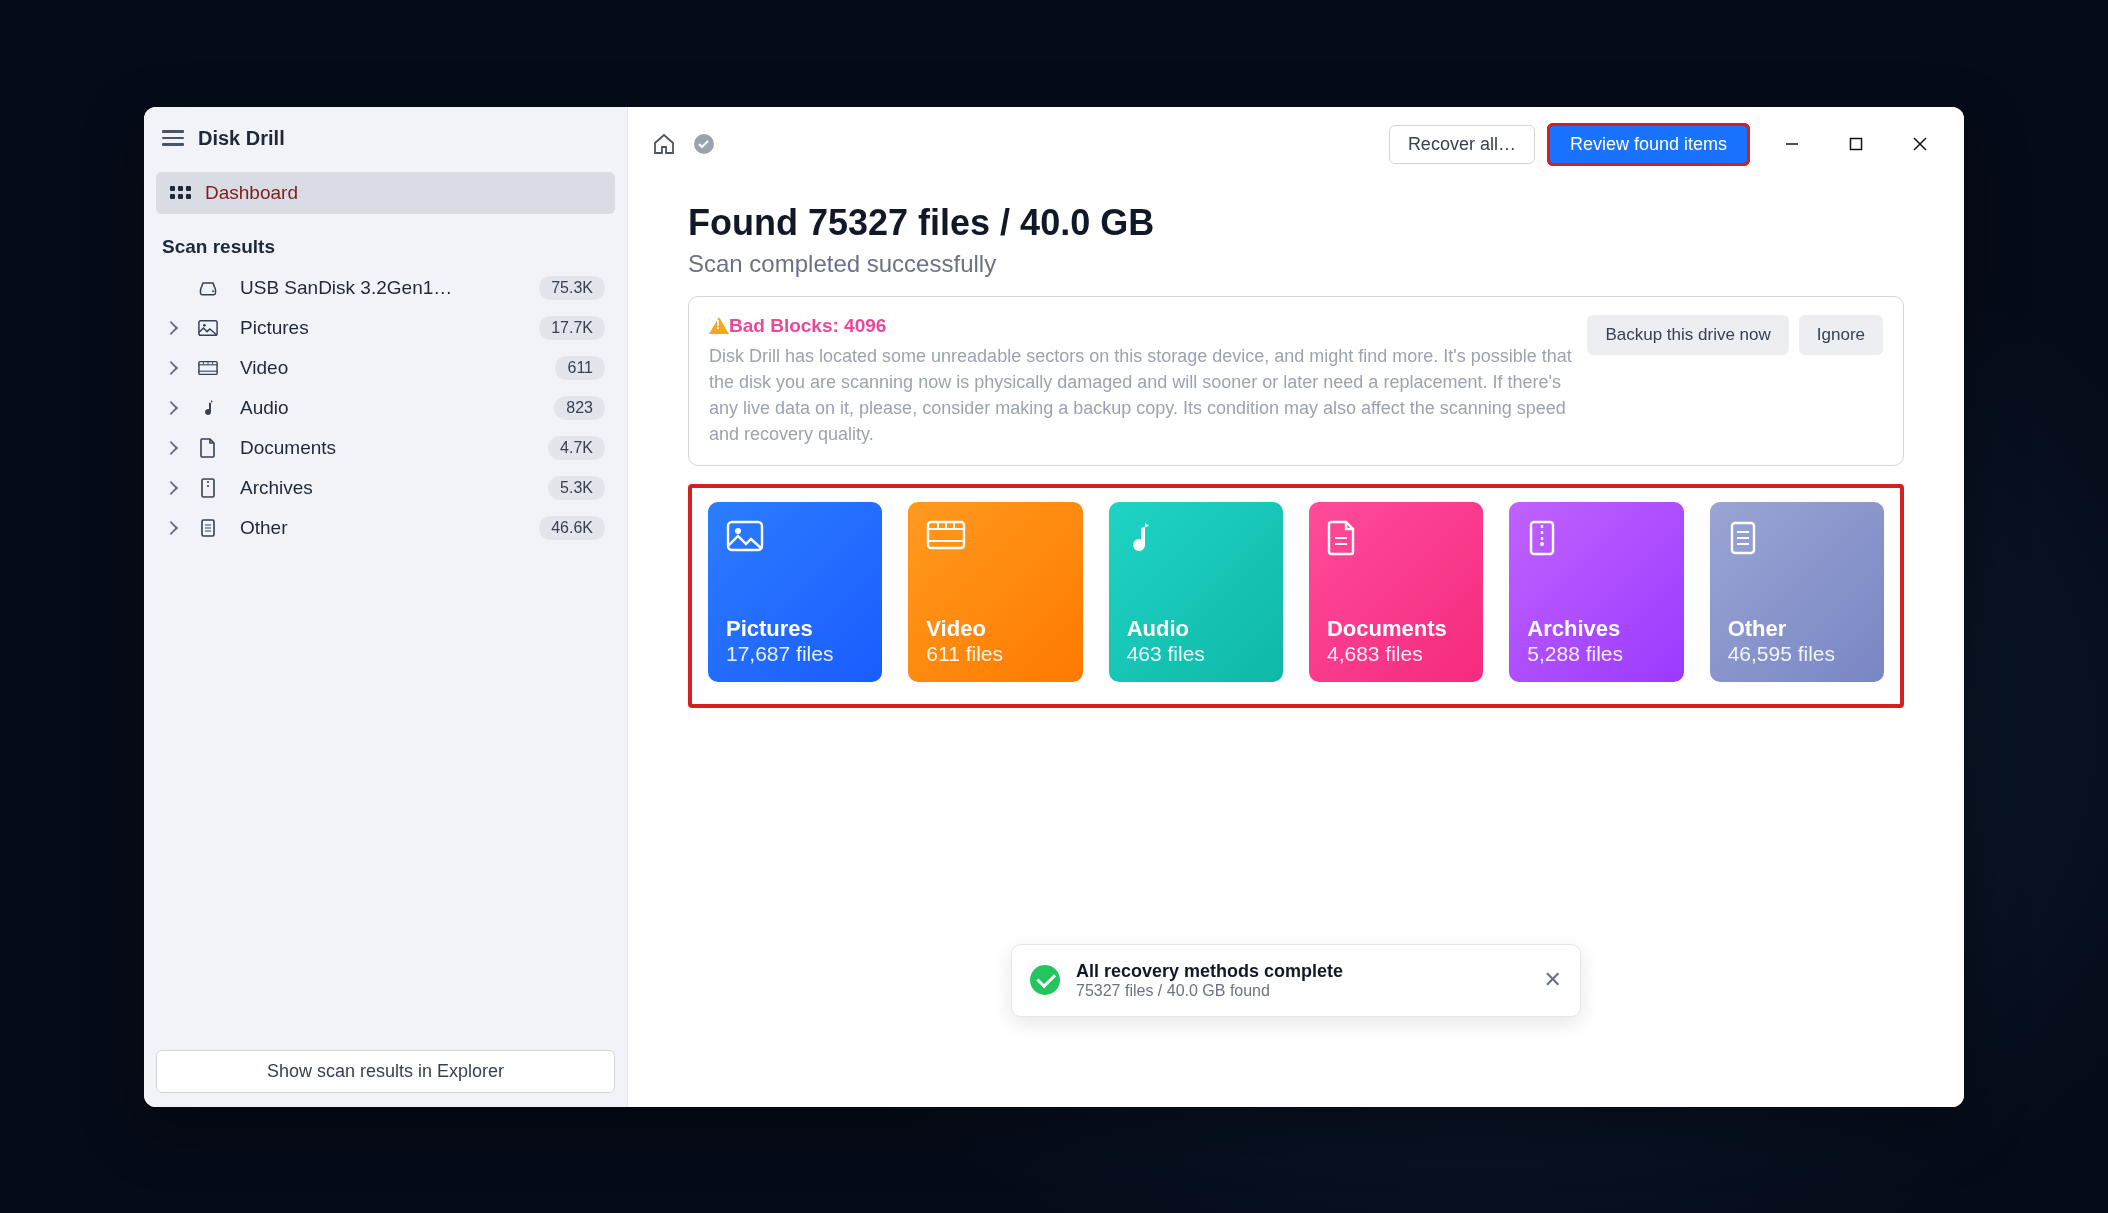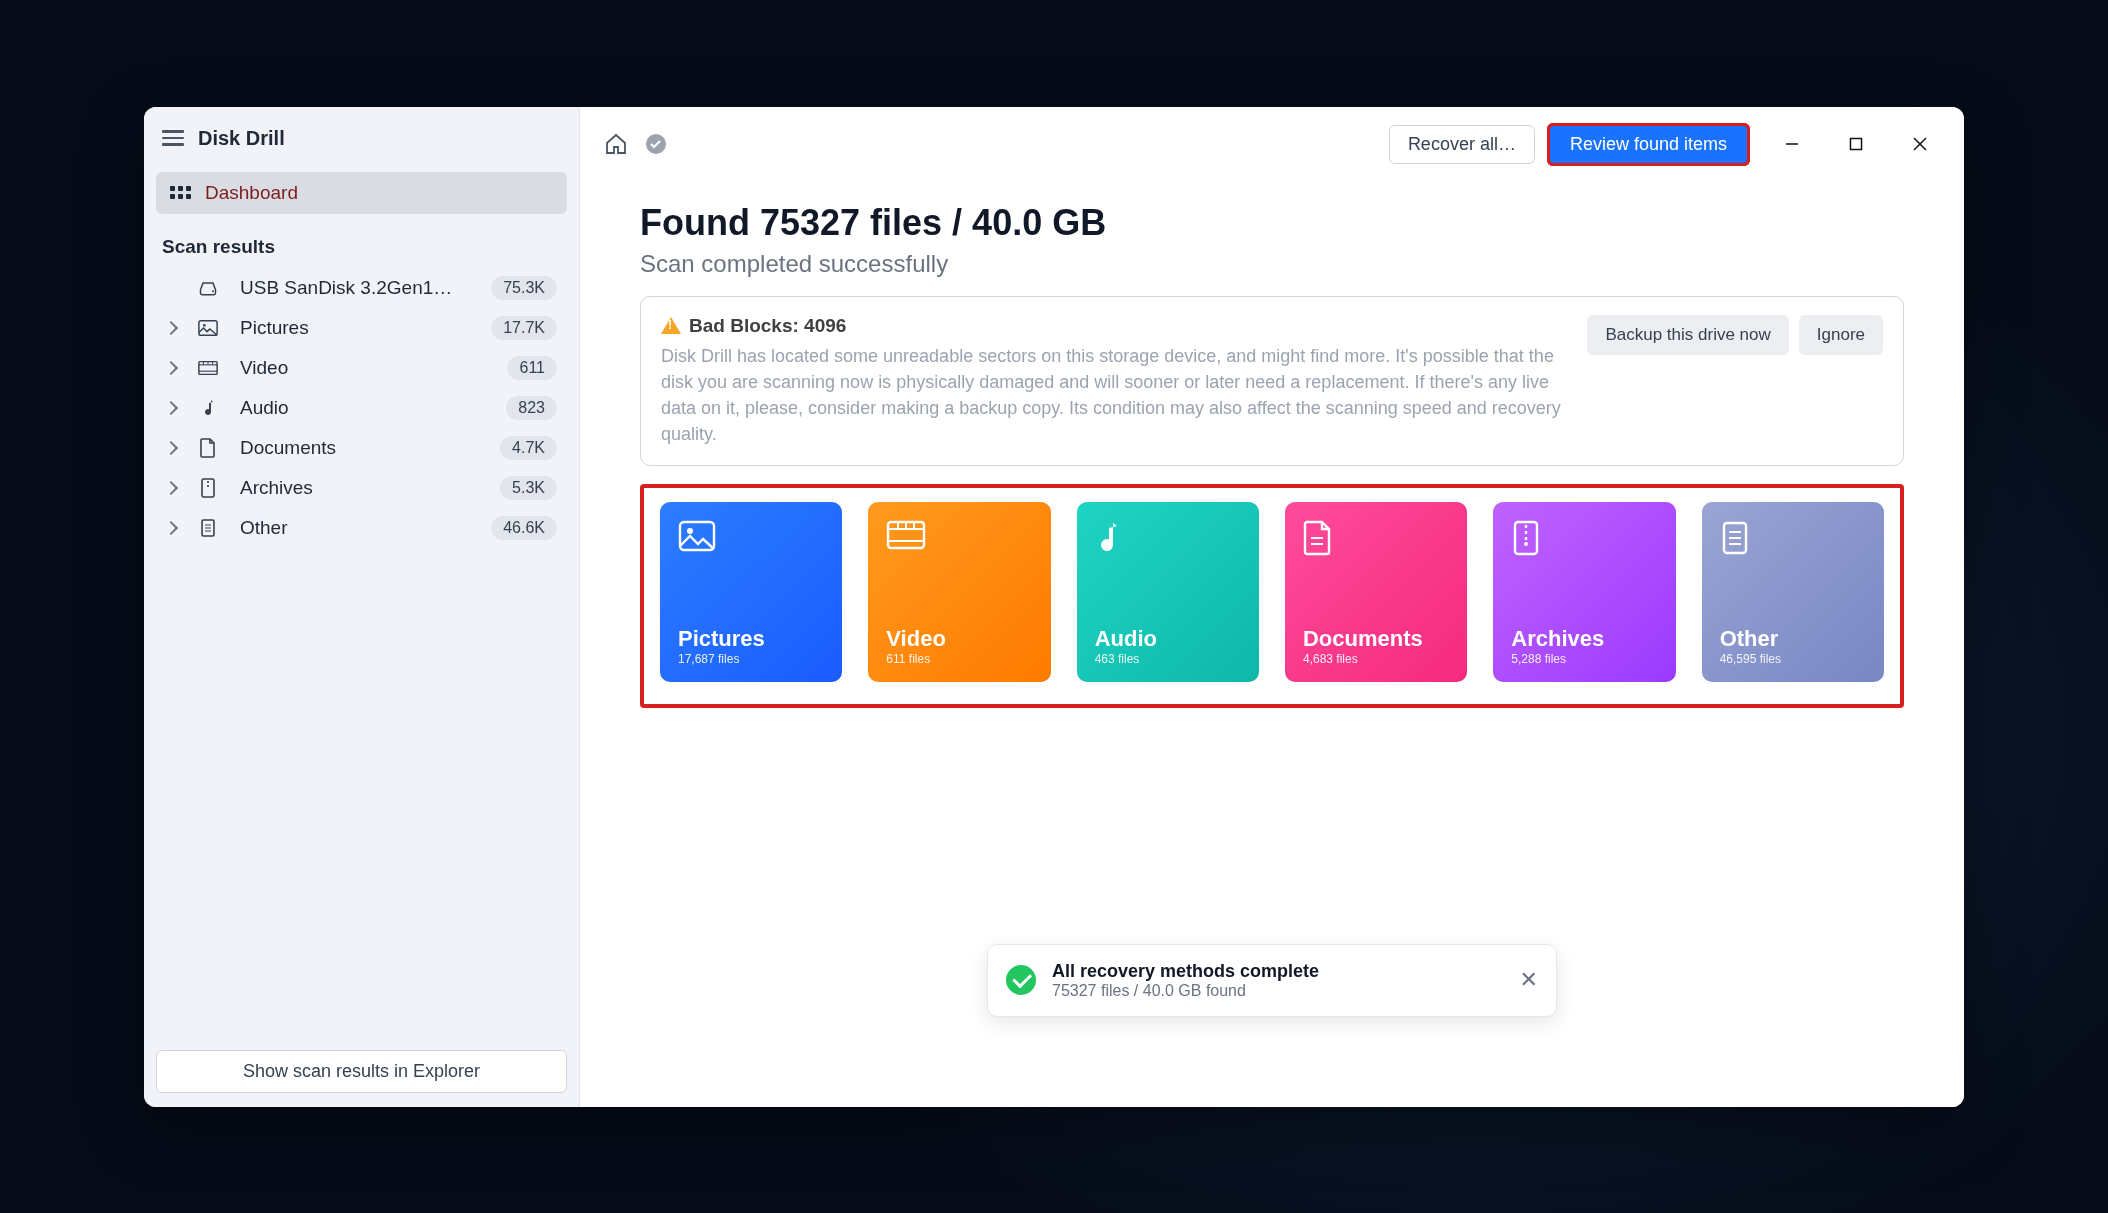--- a/index.html
+++ b/index.html
@@ -11,21 +11,21 @@
 }
 .window {
   width: 1820px; height: 1000px;
   background: #fff;
   border-radius: 12px;
   box-shadow: 0 20px 60px rgba(0,0,0,.4);
   display: flex;
   overflow: hidden;
 }
 .sidebar {
-  width: 436px; background: #f1f3f8;
+  width: 484px; background: #f1f3f8;
   display: flex; flex-direction: column;
   border-right: 1px solid #e5e7eb;
 }
 .sidebar-top {
   display: flex; align-items: center; gap: 14px;
   padding: 20px 18px 14px 18px;
 }
 .hamburger { display: flex; flex-direction: column; gap: 4px; cursor: pointer; }
 .hamburger span { width: 22px; height: 2.5px; background: #4b5563; border-radius: 1px; }
 .app-title { font-size: 20px; font-weight: 600; color: #1f2937; }
@@ -62,35 +62,35 @@
 .btn-primary { background:#1a73ff; color:#fff; border:3px solid #d62020; border-radius:6px; padding:8px 20px; font-size:18px; cursor:pointer; outline:3px solid #d62020; outline-offset:-3px; }
 .win-btn { width:44px; height:32px; display:flex; align-items:center; justify-content:center; cursor:pointer; margin-left:8px; }
 .content { padding: 20px 60px; position:relative; flex:1; }
 .heading { font-size:36px; font-weight:600; color:#111827; margin-bottom:6px; }
 .subheading { font-size:24px; color:#6b7280; margin-bottom:18px; }
 .alert {
   border:1px solid #d1d5db; border-radius:10px; padding:18px 20px;
   display:flex; gap:14px; align-items:flex-start; margin-bottom:18px;
 }
 .alert-main { flex:1; }
-.alert-title { display:flex; align-items:center; gap:8px; font-size:19px; font-weight:600; color:#404040; margin-bottom:6px; }
+.alert-title { display:flex; align-items:center; font-size:19px; font-weight:600; color:#ec4899; margin-bottom:6px; }
 .warn-tri { width:0;height:0;border-left:10px solid transparent;border-right:10px solid transparent;border-bottom:17px solid #f5a623; position:relative; }
 .warn-tri::after{content:"!";position:absolute;left:-3px;top:1px;color:#fff;font-size:12px;font-weight:bold;}
 .alert-body { font-size:18px; color:#9ca3af; line-height:1.45; }
 .alert-actions { display:flex; gap:10px; }
 .btn-grey { background:#eceef2; border:none; border-radius:6px; padding:10px 18px; font-size:17px; color:#374151; cursor:pointer; }
 .tiles-box { border:4px solid #d62020; border-radius:4px; padding:14px 16px 22px 16px; display:flex; gap:26px; }
 .tile {
   flex:1; height:180px; border-radius:10px; padding:18px 18px 16px 18px;
   display:flex; flex-direction:column; justify-content:space-between;
   color:#fff; cursor:pointer;
 }
 .tile-icon { height:32px; }
 .tile-name { font-size:22px; font-weight:600; }
-.tile-count { font-size:12px; opacity:.9; }
+.tile-count { font-size:21px; opacity:.9; }
 .t-pic { background:linear-gradient(135deg,#2c7dff 0%,#1a5cff 100%); }
 .t-vid { background:linear-gradient(135deg,#ff9a1f 0%,#ff7a00 100%); }
 .t-aud { background:linear-gradient(135deg,#1fd4c4 0%,#0fb8a8 100%); }
 .t-doc { background:linear-gradient(135deg,#ff4b9b 0%,#f52a7e 100%); }
 .t-arc { background:linear-gradient(135deg,#c062ff 0%,#9b3aff 100%); }
 .t-oth { background:linear-gradient(135deg,#9aa5d4 0%,#7886c4 100%); }
 .toast {
   position:absolute; left:50%; transform:translateX(-50%); bottom:90px;
   width:570px; background:#fff; border:1px solid #e5e7eb; border-radius:10px;
   box-shadow:0 6px 20px rgba(0,0,0,.1);

